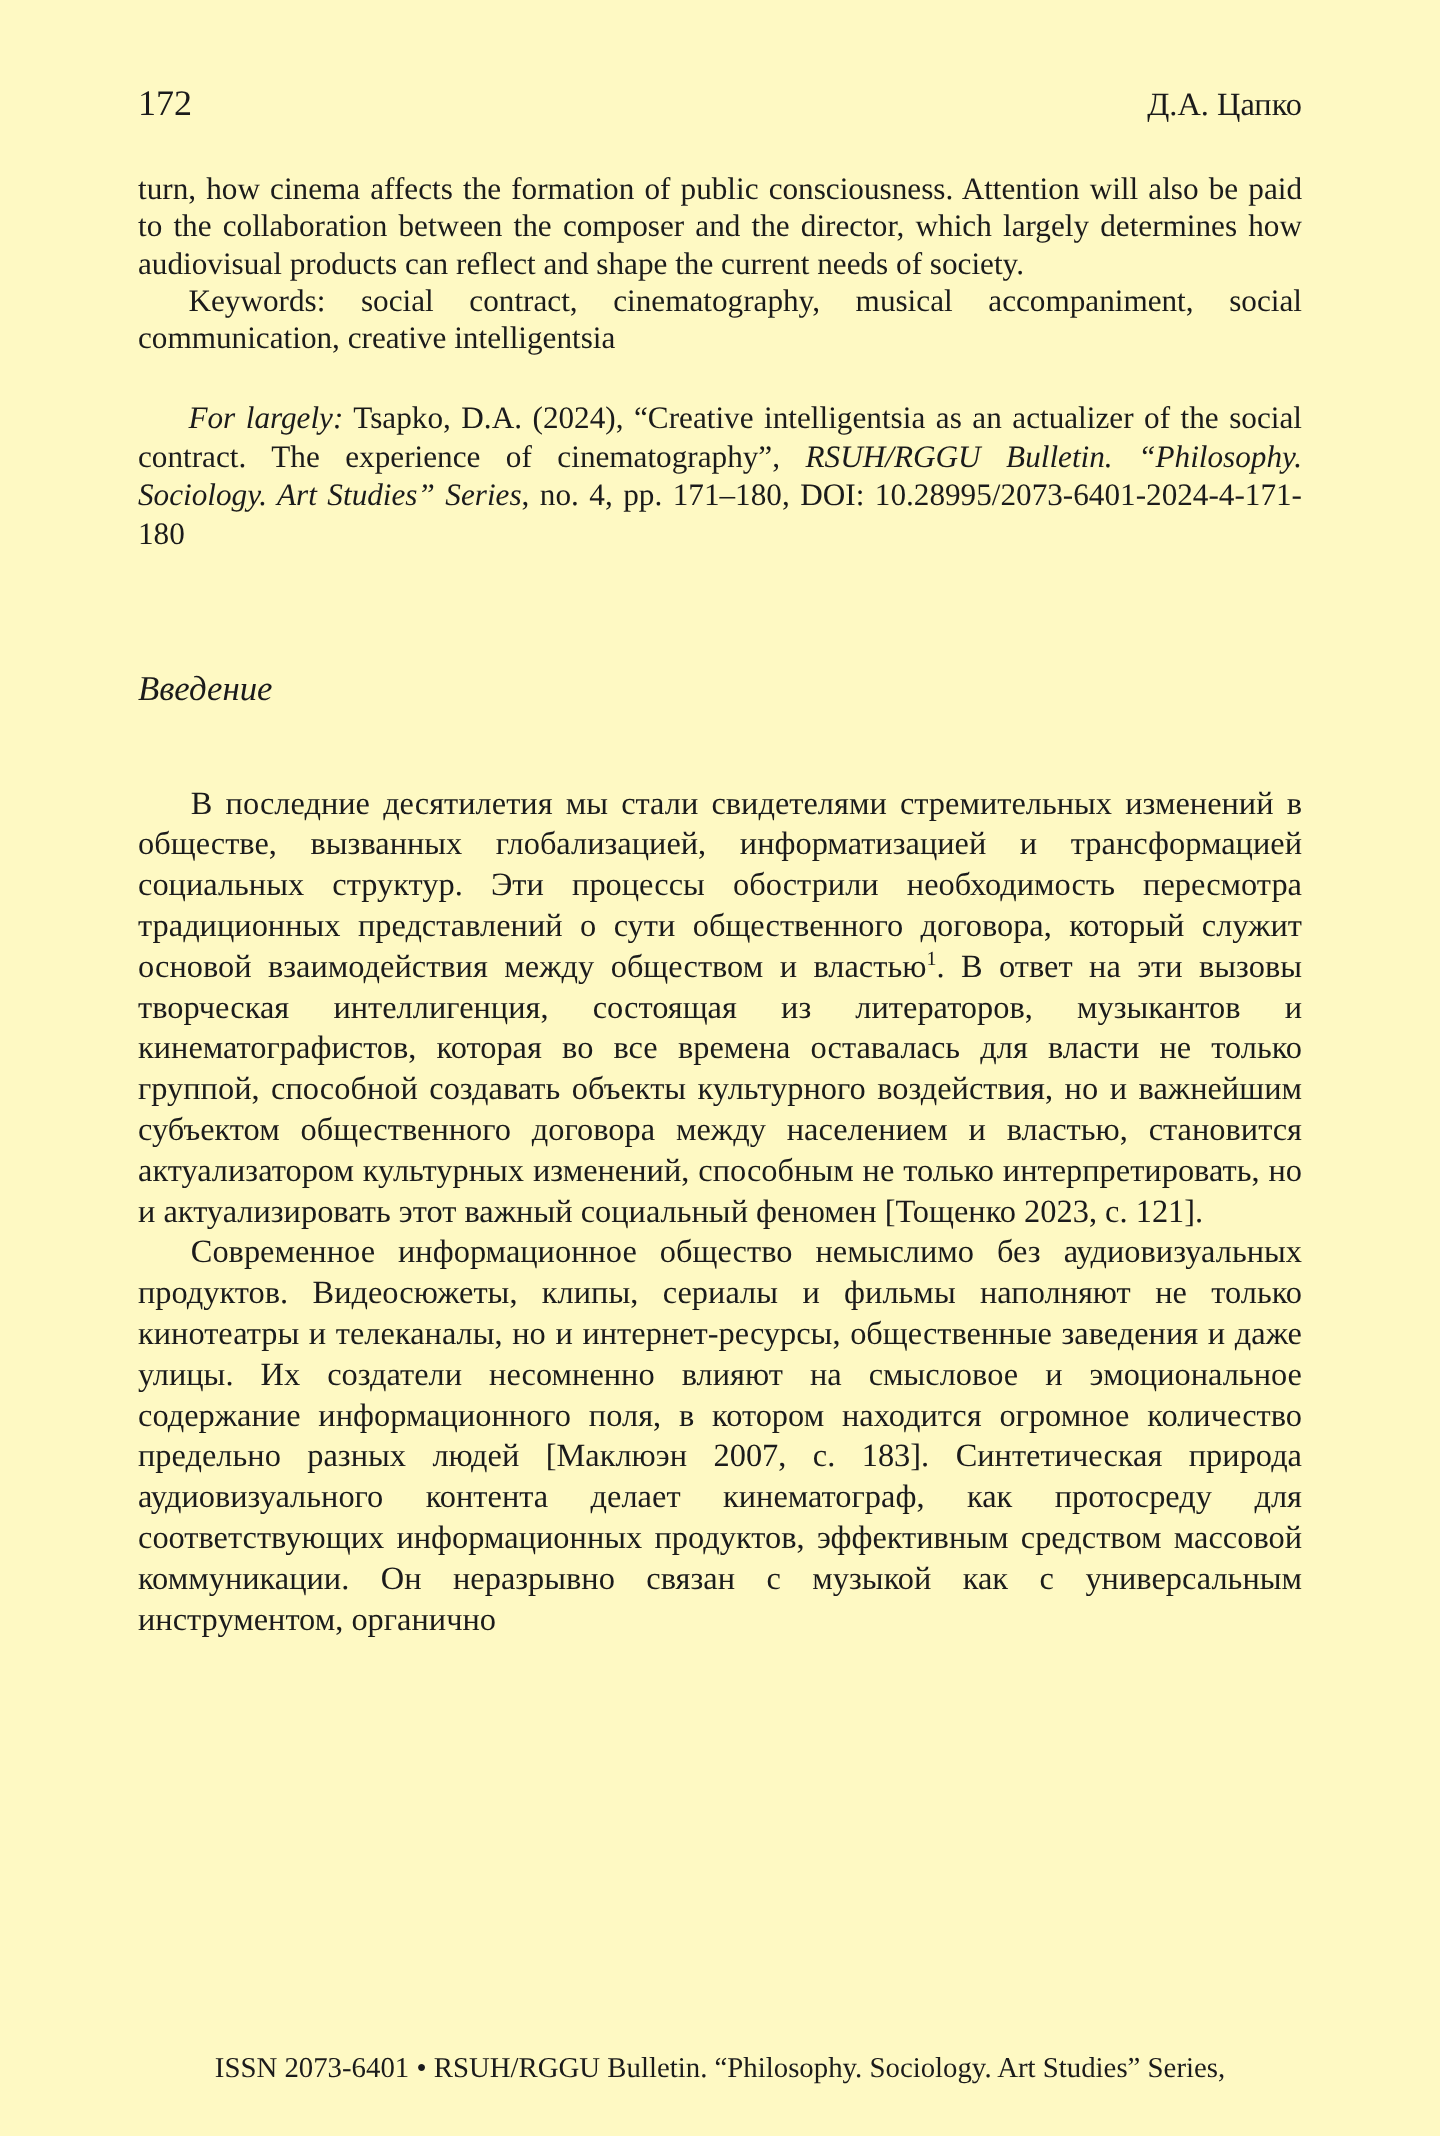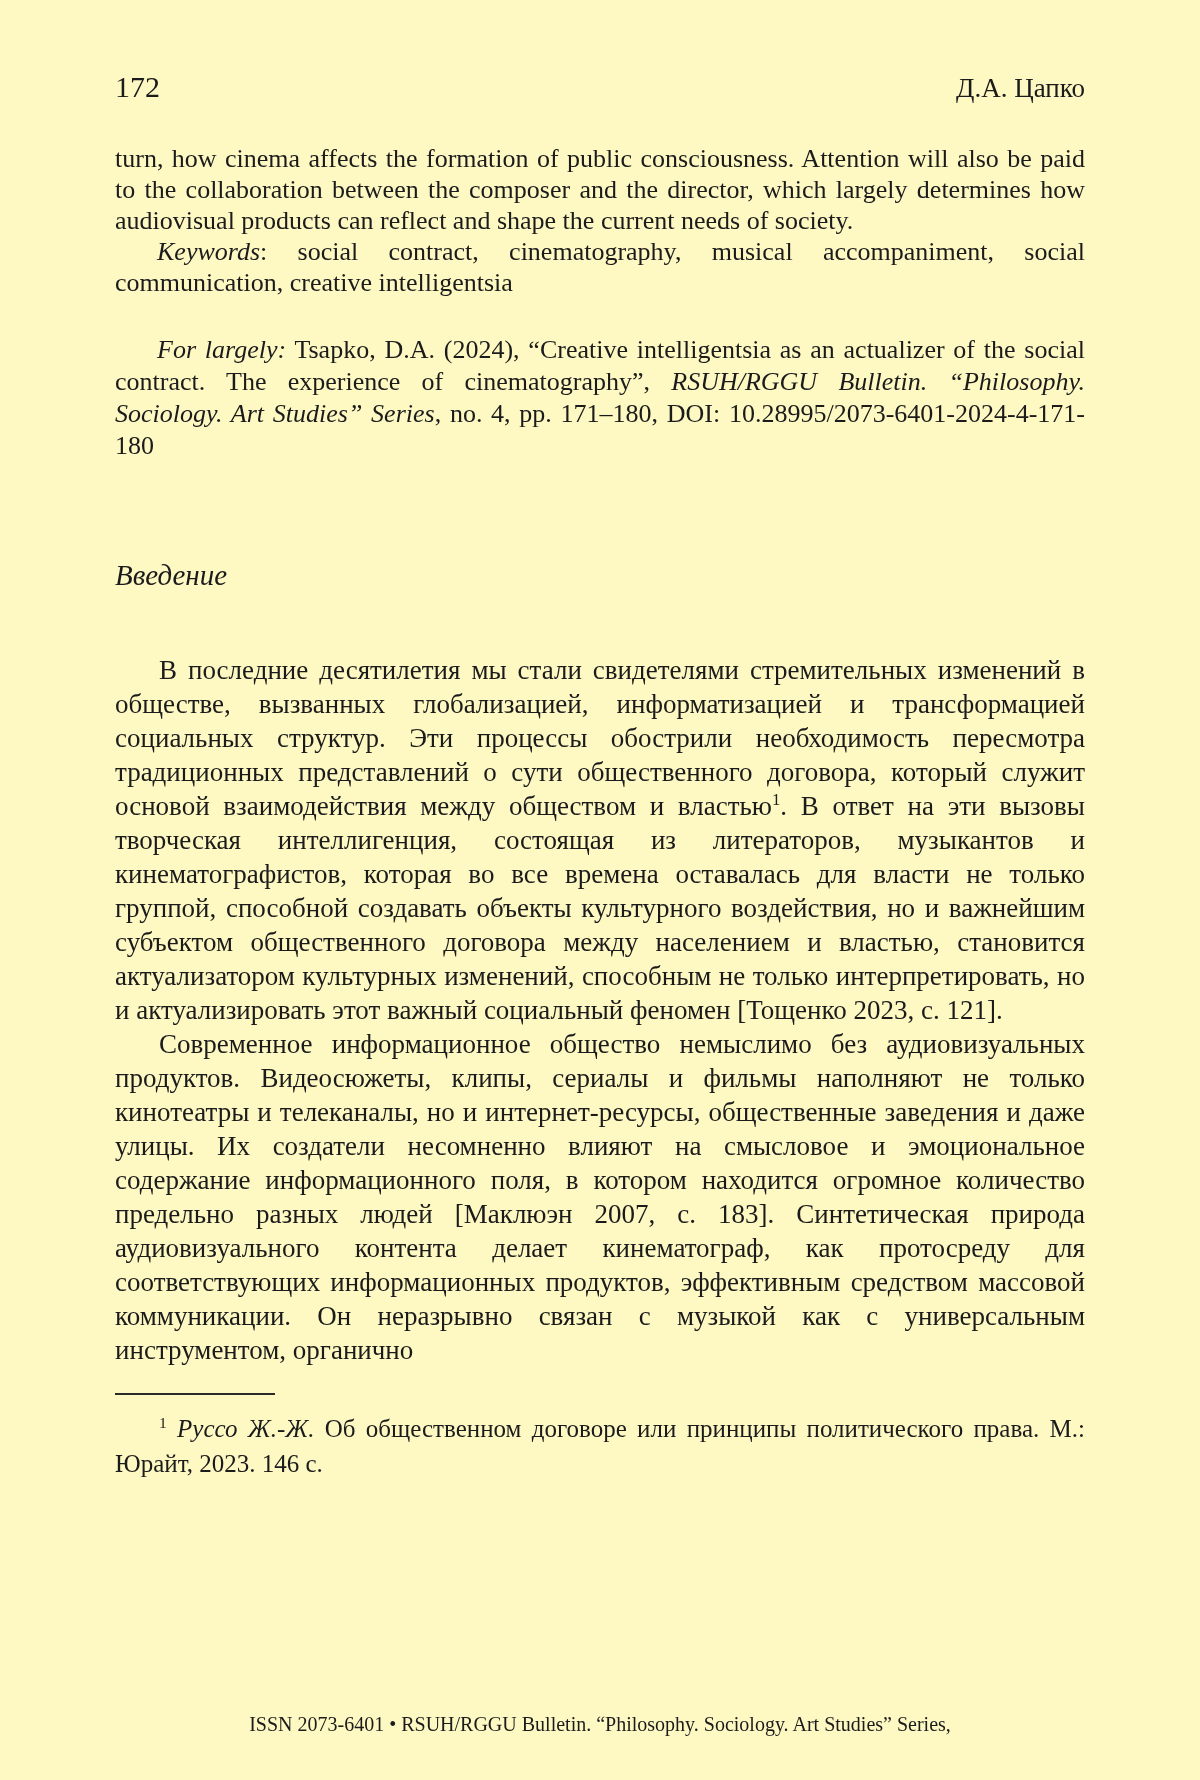--- a/index.html
+++ b/index.html
@@ -31,21 +31,21 @@
 
   p { margin: 0; }
 
   .abstract-block {
     margin-top: 38px;
     font-size: 26px;
     line-height: 31px;
     text-align: justify;
   }
   .keywords { text-indent: 42px; }
-  .kw-label { font-style: italic; }
+  .kw-label { }
 
   .citation {
     margin-top: 36px;
     font-size: 26px;
     line-height: 32px;
     text-align: justify;
     text-indent: 42px;
   }
   .citation em { font-style: italic; }
 
@@ -84,21 +84,21 @@
     text-indent: 44px;
   }
   .footnote .fn-author { font-style: italic; }
 
   .page-footer {
     position: absolute;
     left: 115px;
     right: 115px;
     bottom: 40px;
     text-align: center;
-    font-size: 20px;
+    font-size: 24px;
     line-height: 31px;
   }
 </style>
 </head>
 <body>
 
 <div class="page">
 
   <div class="page-header">
     <span class="page-num">172</span>
@@ -111,22 +111,18 @@
   </div>
 
   <p class="citation"><em>For largely:</em><span> Tsapko, D.A. (2024), “Creative intelligentsia as an actualizer of the social contract. The experience of cinematography”, </span><em>RSUH/RGGU Bulletin. “Philosophy. Sociology. Art Studies” Series</em><span>, no. 4, pp. 171–180, DOI: 10.28995/2073-6401-2024-4-171-180</span></p>
 
   <h2 class="section-heading">Введение</h2>
 
   <p class="body-para first"><span>В последние десятилетия мы стали свидетелями стремительных изменений в обществе, вызванных глобализацией, информатизацией и трансформацией социальных структур. Эти процессы обострили необходимость пересмотра традиционных представлений о сути общественного договора, который служит основой взаимодействия между обществом и властью</span><sup class="fn-ref">1</sup><span>. В ответ на эти вызовы творческая интеллигенция, состоящая из литераторов, музыкантов и кинематографистов, которая во все времена оставалась для власти не только группой, способной создавать объекты культурного воздействия, но и важнейшим субъектом общественного договора между населением и властью, становится актуализатором культурных изменений, способным не только интерпретировать, но и актуализировать этот важный социальный феномен [Тощенко 2023, с. 121].</span></p>
 
   <p class="body-para">Современное информационное общество немыслимо без аудиовизуальных продуктов. Видеосюжеты, клипы, сериалы и фильмы наполняют не только кинотеатры и телеканалы, но и интернет-ресурсы, общественные заведения и даже улицы. Их создатели несомненно влияют на смысловое и эмоциональное содержание информационного поля, в котором находится огромное количество предельно разных людей [Маклюэн 2007, с. 183]. Синтетическая природа аудиовизуального контента делает кинематограф, как протосреду для соответствующих информационных продуктов, эффективным средством массовой коммуникации. Он неразрывно связан с музыкой как с универсальным инструментом, органично</p>
 
-  <div class="footnote-area">
-    <div class="footnote-rule"></div>
-    <p class="footnote"><sup class="fn-ref">1</sup><span class="fn-author"> Руссо Ж.-Ж.</span><span> Об общественном договоре или принципы политического права. М.: Юрайт, 2023. 146 с.</span></p>
-  </div>
 
   <div class="page-footer">
     <div>ISSN 2073-6401 • RSUH/RGGU Bulletin. “Philosophy. Sociology. Art Studies” Series,</div>
   </div>
 
 </div>
 
 </body></html>

